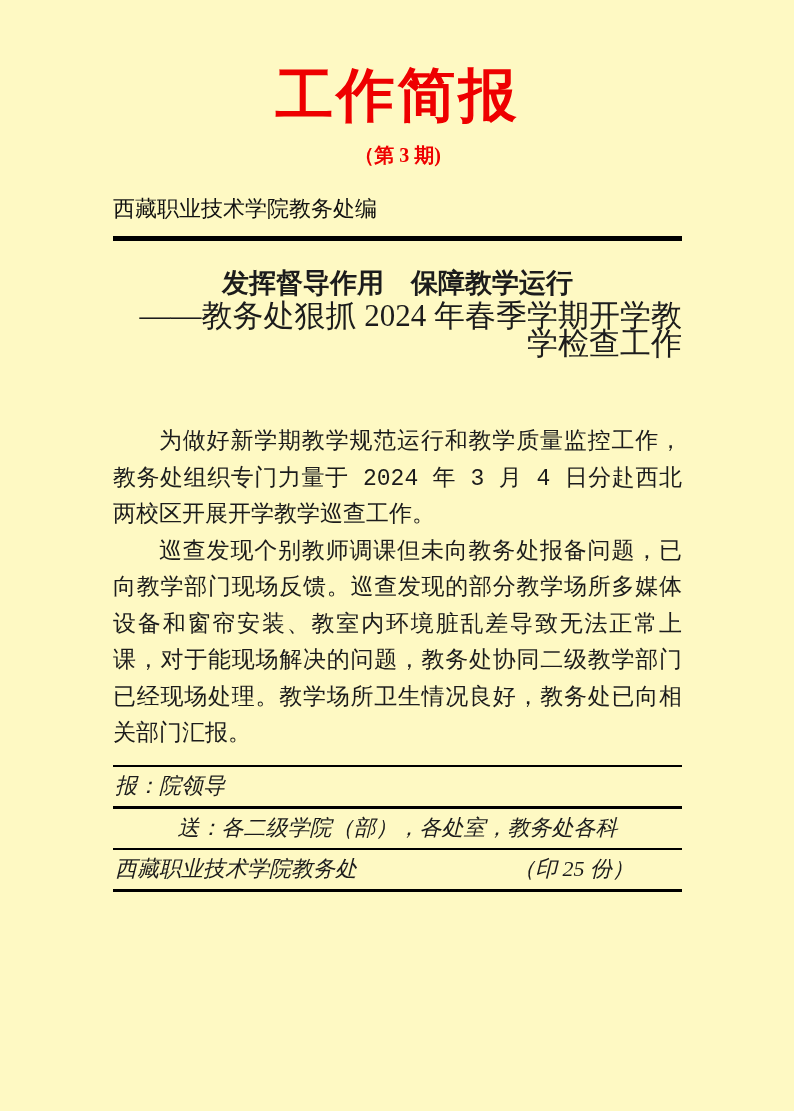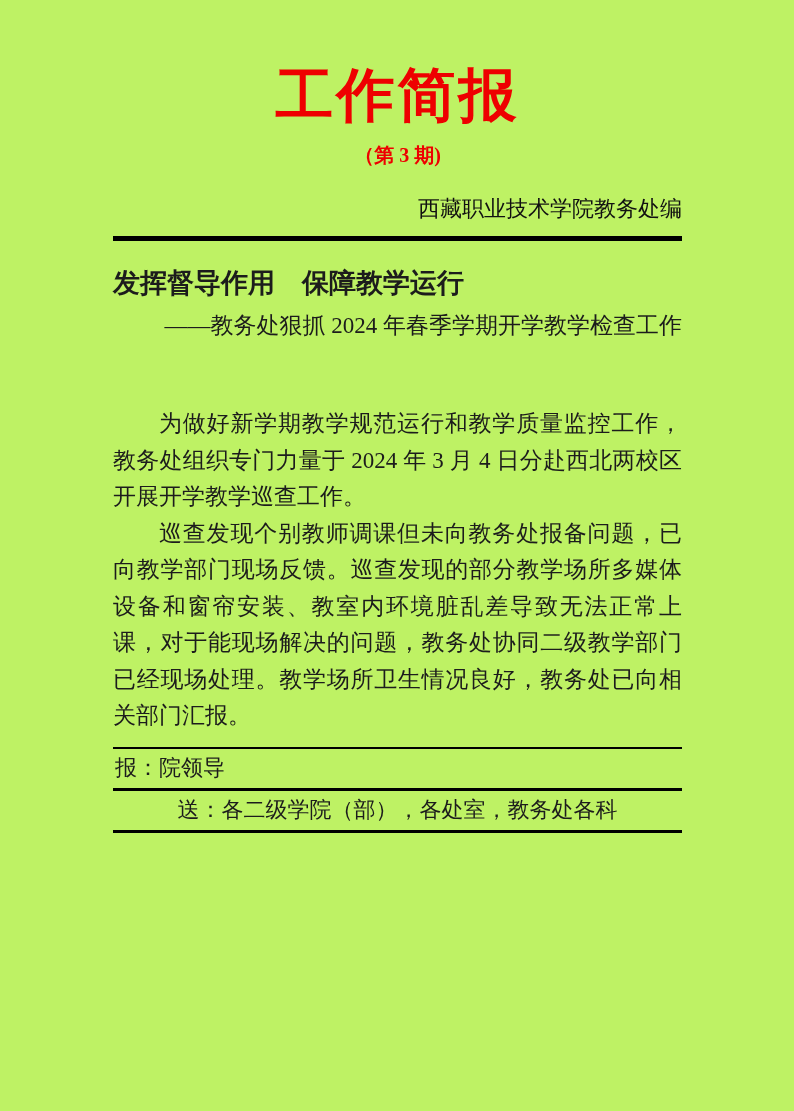--- a/index.html
+++ b/index.html
@@ -1,20 +1,20 @@
 <!DOCTYPE html>
 <html><head>
 <meta charset="utf-8">
 <style>
   html, body { margin: 0; padding: 0; background: #ffffff; }
   .page {
     position: relative;
     width: 794px;
     height: 1111px;
-    background: #bef264;
+    background: #fef9c3;
     box-sizing: border-box;
     padding: 60px 112px 0 113px;
     font-family: "Liberation Serif", serif;
     color: #1c1c1c;
     overflow: hidden;
   }
   
   .title {
     margin: 0;
     font-family: "Liberation Sans", sans-serif;
@@ -29,62 +29,63 @@
     margin-top: 10px;
     font-size: 20px;
     line-height: 30px;
     font-weight: bold;
     text-align: center;
     color: #ee0000;
   }
   .byline {
     margin-top: 26px;
     display: flex;
-    justify-content: flex-end;
+    justify-content: flex-start;
     align-items: baseline;
     font-family: "Liberation Sans", sans-serif;
     font-size: 22px;
     line-height: 26px;
     color: #111111;
   }
   .rule-thick {
     margin-top: 14px;
     height: 5px;
     background: #000000;
   }
   
   .headline {
     margin: 26px 0 0 0;
     font-size: 27px;
     line-height: 32px;
     font-weight: bold;
-    text-align: left;
+    text-align: center;
     color: #1c1c1c;
   }
   .subheadline {
-    margin-top: 13px;
-    font-size: 23px;
+    margin-top: 3px;
+    font-size: 31px;
     line-height: 28px;
     text-align: right;
     color: #1c1c1c;
   }
   
   .body-text {
     margin-top: 66px;
     font-size: 23px;
     line-height: 36.5px;
     text-align: justify;
   }
-  .body-text p { margin: 0; text-indent: 2em; }
+  .body-text p { margin: 0; text-indent: 2em; font-family: Liberation Mono, monospace; }
   
   .distribution {
     margin-top: 12px;
     font-size: 22px;
     line-height: 27px;
     border-bottom: 3px solid #000000;
+    font-style: italic;
   }
   .dist-row {
     border-top: 2px solid #000000;
     padding: 5px 2px 7px 2px;
   }
   .dist-row.send { border-top-width: 3px; text-align: center; }
   .dist-row.issuer {
     border-top-width: 2px;
     display: flex;
     justify-content: space-between;
@@ -111,15 +112,19 @@
 
     <div class="body-text">
       <p>为做好新学期教学规范运行和教学质量监控工作，教务处组织专门力量于 2024 年 3 月 4 日分赴西北两校区开展开学教学巡查工作。</p>
       <p>巡查发现个别教师调课但未向教务处报备问题，已向教学部门现场反馈。巡查发现的部分教学场所多媒体设备和窗帘安装、教室内环境脏乱差导致无法正常上课，对于能现场解决的问题，教务处协同二级教学部门已经现场处理。教学场所卫生情况良好，教务处已向相关部门汇报。</p>
     </div>
   </main>
 
   <footer class="distribution">
     <div class="dist-row report">报：院领导</div>
     <div class="dist-row send">送：各二级学院（部），各处室，教务处各科</div>
+    <div class="dist-row issuer">
+      <span>西藏职业技术学院教务处</span>
+      <span class="copies">（印 25 份）</span>
+    </div>
   </footer>
 
 </div>
 
 </body></html>

